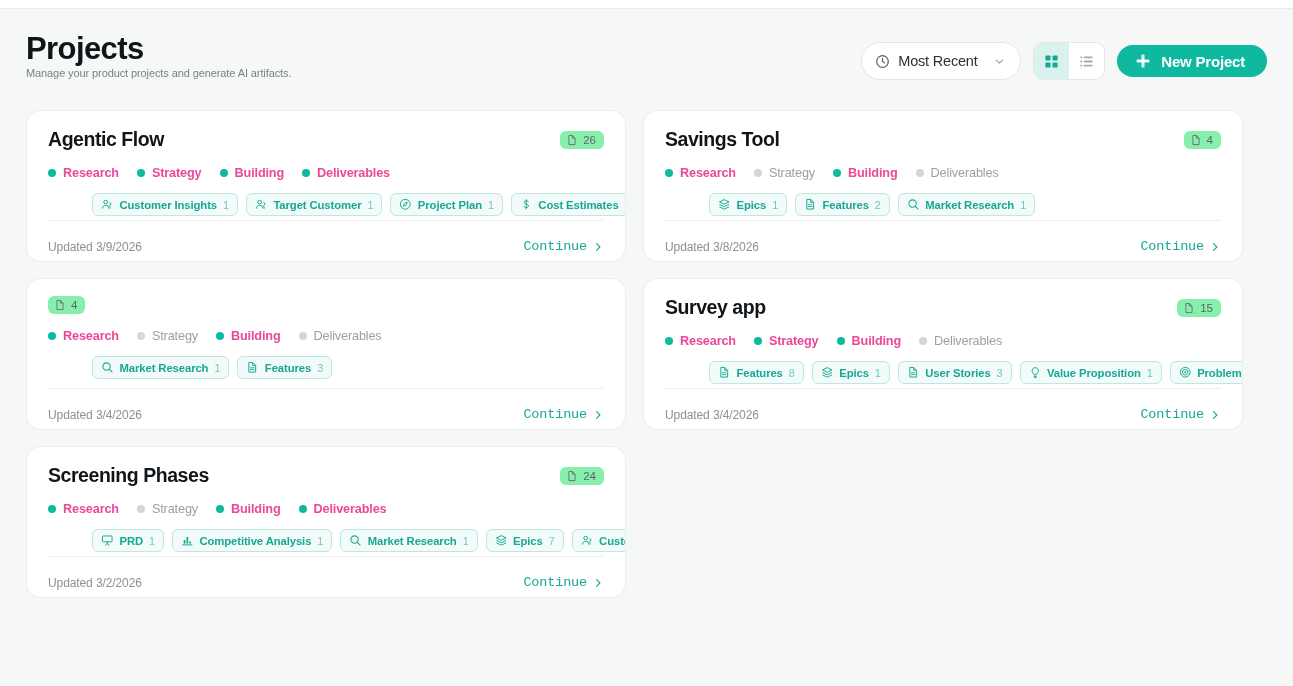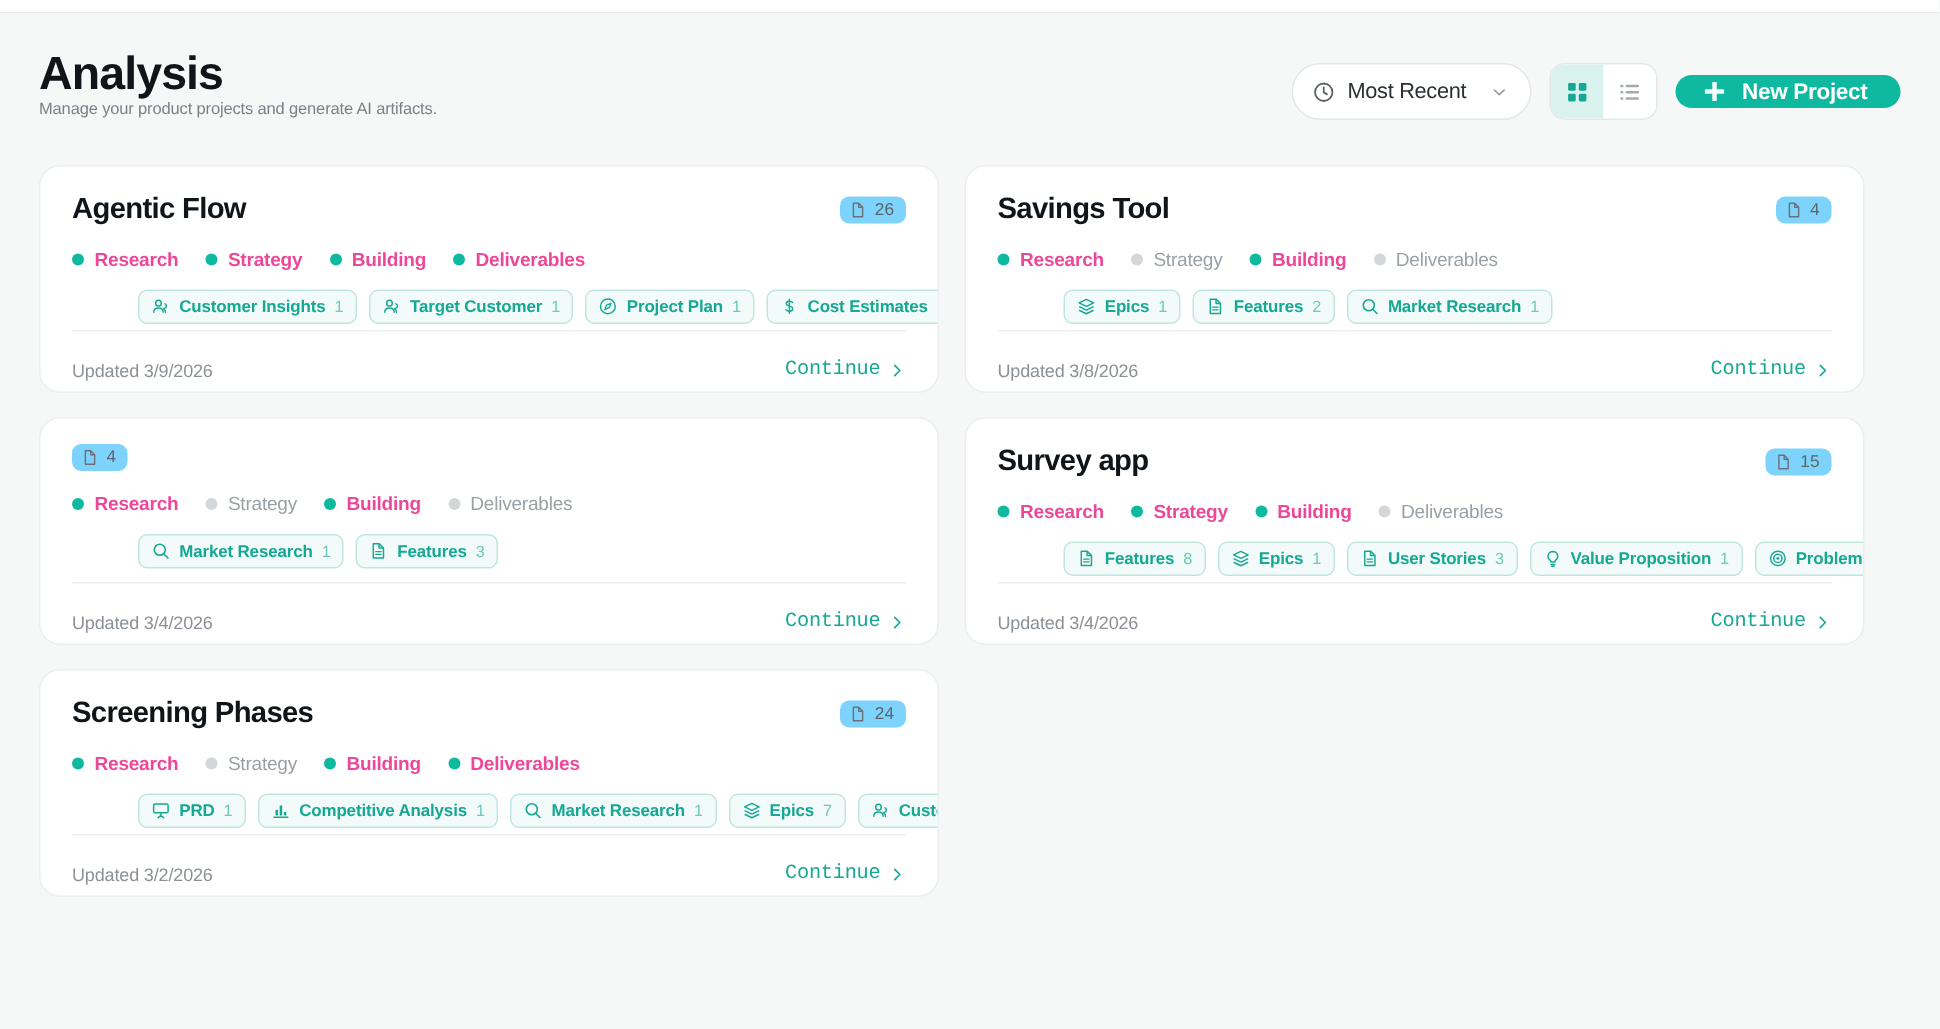--- a/index.html
+++ b/index.html
@@ -50,21 +50,21 @@
   }
   .vt-btn {
     width: 35px; height: 100%;
     display: flex; align-items: center; justify-content: center;
     background: #ffffff;
   }
   .vt-btn.active { background: #d9f2ee; }
 
   .new-project {
     display: flex; align-items: center; gap: 10px;
-    height: 22px; padding: 0 22px 0 18px;
+    height: 32px; padding: 0 22px 0 18px;
     background: #0fb9a0; border-radius: 19px;
     color: #ffffff; font-size: 15px; font-weight: 700;
     letter-spacing: -0.2px;
   }
 
   
   .grid {
     display: grid;
     grid-template-columns: 600px 600px;
     gap: 16px 17px;
@@ -79,21 +79,21 @@
     display: flex; flex-direction: column; text-align: right;
   }
   .card-body { padding: 17px 21px 0 21px; flex: 1; overflow: hidden; }
   .card-top { display: flex; align-items: center; justify-content: space-between; }
   .card-title {
     font-size: 19.5px; font-weight: 700; color: #10151a;
     letter-spacing: -0.45px;
   }
   .doc-badge {
     display: flex; align-items: center; gap: 5px;
-    background: #7dd3fc; border-radius: 6px;
+    background: #86efac; border-radius: 6px;
     padding: 3px 8px 3px 6px;
     font-size: 11.5px; color: #5d6469; font-weight: 400;
   }
 
   .stages { display: flex; align-items: center; gap: 18px; margin-top: 15px; }
   .stage { display: flex; align-items: center; gap: 7px; font-size: 12.7px; letter-spacing: -0.15px; }
   .dot { width: 8px; height: 8px; border-radius: 50%; display: block; }
   .stage.on  .dot { background: #0fb9a0; }
   .stage.off .dot { background: #d3d7d9; }
   .stage.on  .stage-label { color: #ec4899; font-weight: 700; }
@@ -131,21 +131,21 @@
 </style>
 </head>
 <body>
 
 <div class="topstrip"></div>
 
 <div class="page">
 
   <div class="header-row">
     <div>
-      <div class="page-title">Analysis</div>
+      <div class="page-title">Projects</div>
       <div class="page-sub">Manage your product projects and generate AI artifacts.</div>
     </div>
 
     <div class="toolbar">
 
       <div class="sort-select">
         <span class="sort-left">
           <span>
             <svg width="15" height="15" viewBox="0 0 16 16" fill="none">
               <circle cx="8" cy="8" r="6.2" stroke="#5d6469" stroke-width="1.3"></circle>

